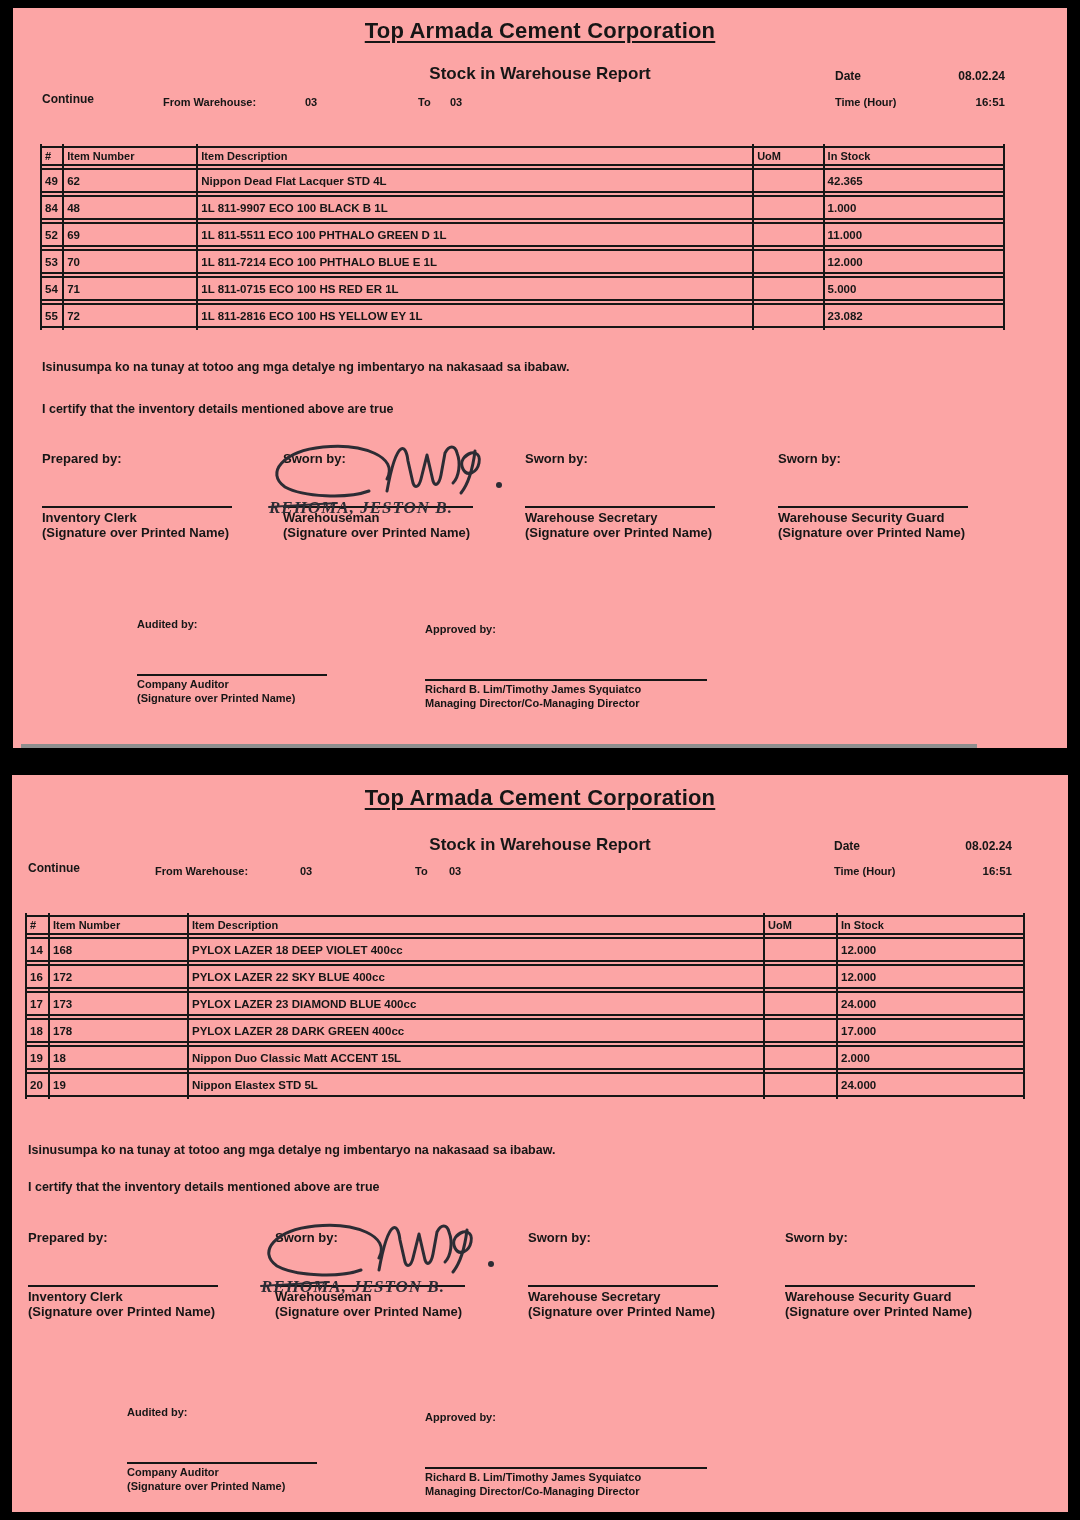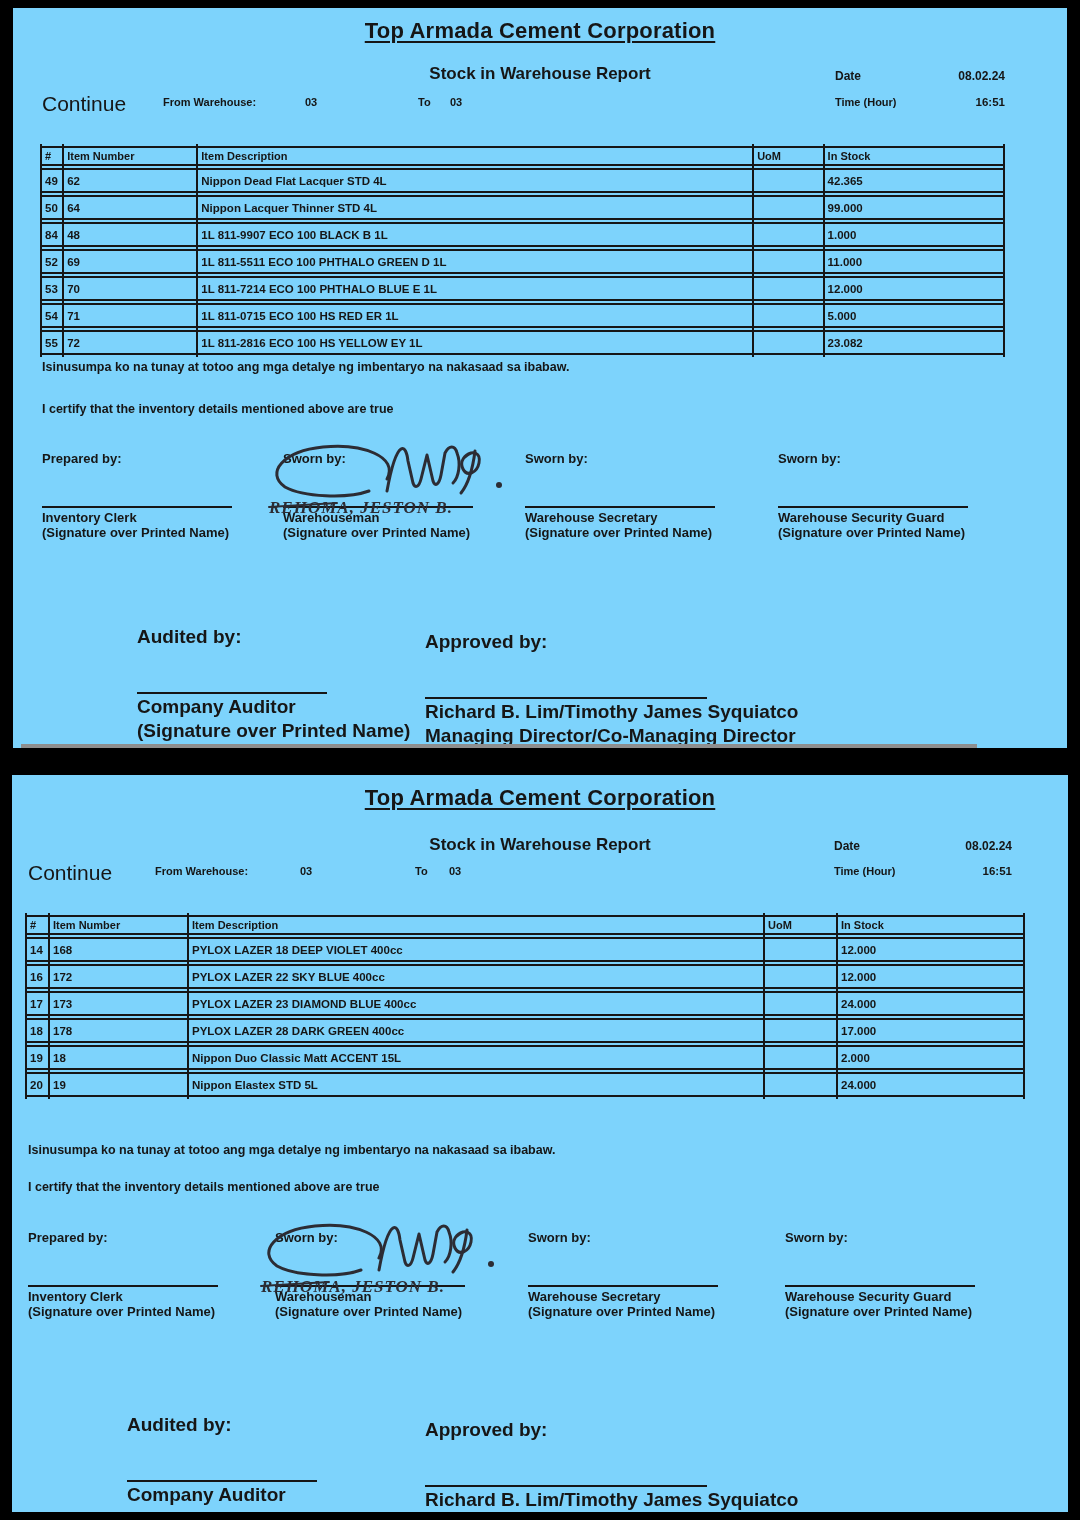--- a/index.html
+++ b/index.html
@@ -3,33 +3,33 @@
 <meta charset="utf-8">
 <style>
   html,body{margin:0;padding:0;}
   body{
     width:1080px;height:1520px;position:relative;
     background:#000;
     font-family:"Liberation Sans",sans-serif;
     font-weight:bold;color:#161616;
     -webkit-font-smoothing:antialiased;
   }
-  .page{position:absolute;background:#7dd3fc;overflow:hidden;}
+  .page{position:absolute;background:#fca5a5;overflow:hidden;}
   #page1{left:13px;top:8px;width:1054px;height:740px;}
   #page2{left:12px;top:775px;width:1056px;height:737px;}
 
   .company-title{
     position:absolute;left:0;right:0;top:10px;text-align:center;
     font-size:22px;letter-spacing:.2px;
     text-decoration:underline;text-decoration-thickness:2px;text-underline-offset:3px;
   }
   .report-title{position:absolute;left:0;right:0;top:56px;text-align:center;font-size:17px;}
   .hdr-small{position:absolute;font-size:11px;white-space:nowrap;}
   .hdr-val-right{position:absolute;font-size:11.5px;text-align:right;width:90px;}
-  .continue{position:absolute;font-size:21px;font-weight:normal;}
+  .continue{position:absolute;font-size:12px;font-weight:bold;}
 
   .tbl-wrap{position:absolute;}
   table.stock{width:100%;border-collapse:separate;border-spacing:0 2px;table-layout:fixed;}
   table.stock td,table.stock th{
     border-top:2px solid #161616;border-bottom:2px solid #161616;
     padding:1px 5px;font-size:11.5px;font-weight:bold;text-align:left;
     overflow:hidden;white-space:nowrap;
   }
   table.stock thead th{height:14px;font-size:11px;}
   table.stock tbody td{height:19px;vertical-align:middle;}
@@ -43,21 +43,21 @@
   .sig-block{position:absolute;width:240px;font-size:13px;}
   .sig-label{font-size:13px;}
   .sig-line{width:190px;height:0;border-bottom:2.5px solid #161616;margin-top:40px;}
   .sig-role{margin-top:2px;font-size:13px;white-space:nowrap;}
   .sig-note{font-size:13px;white-space:nowrap;}
   .sig-svg{position:absolute;left:-16px;top:-14px;pointer-events:none;}
   .sig-svg path{fill:none;stroke:#2c2c34;stroke-width:3;stroke-linecap:round;stroke-linejoin:round;}
   .sig-svg .thin{stroke-width:2;}
   .sig-svg text{fill:#2c2c34;font-family:"Liberation Serif",serif;font-style:italic;font-weight:bold;font-size:17px;letter-spacing:1px;}
 
-  .audit-block{position:absolute;font-size:19px;margin-top:8px;}
+  .audit-block{position:absolute;font-size:11px;}
   .audit-line{height:0;border-bottom:2.5px solid #161616;margin-top:44px;}
   .audit-role{margin-top:2px;white-space:nowrap;}
   .page1-divider{position:absolute;left:8px;right:90px;bottom:0;height:4px;background:#8e8e8e;}
 </style>
 </head>
 <body>
 
 <div class="page" id="page1">
   <div class="company-title">Top Armada Cement Corporation</div>
   <div class="report-title">Stock in Warehouse Report</div>
@@ -93,27 +93,20 @@
       </thead>
       <tbody>
           <tr>
             <td class="col0">49</td>
             <td class="col1">62</td>
             <td class="col2">Nippon Dead Flat Lacquer STD 4L</td>
             <td class="col3"></td>
             <td class="col4">42.365</td>
           </tr>
           <tr>
-            <td class="col0">50</td>
-            <td class="col1">64</td>
-            <td class="col2">Nippon Lacquer Thinner STD 4L</td>
-            <td class="col3"></td>
-            <td class="col4">99.000</td>
-          </tr>
-          <tr>
             <td class="col0">84</td>
             <td class="col1">48</td>
             <td class="col2">1L 811-9907 ECO 100 BLACK B 1L</td>
             <td class="col3"></td>
             <td class="col4">1.000</td>
           </tr>
           <tr>
             <td class="col0">52</td>
             <td class="col1">69</td>
             <td class="col2">1L 811-5511 ECO 100 PHTHALO GREEN D 1L</td>

